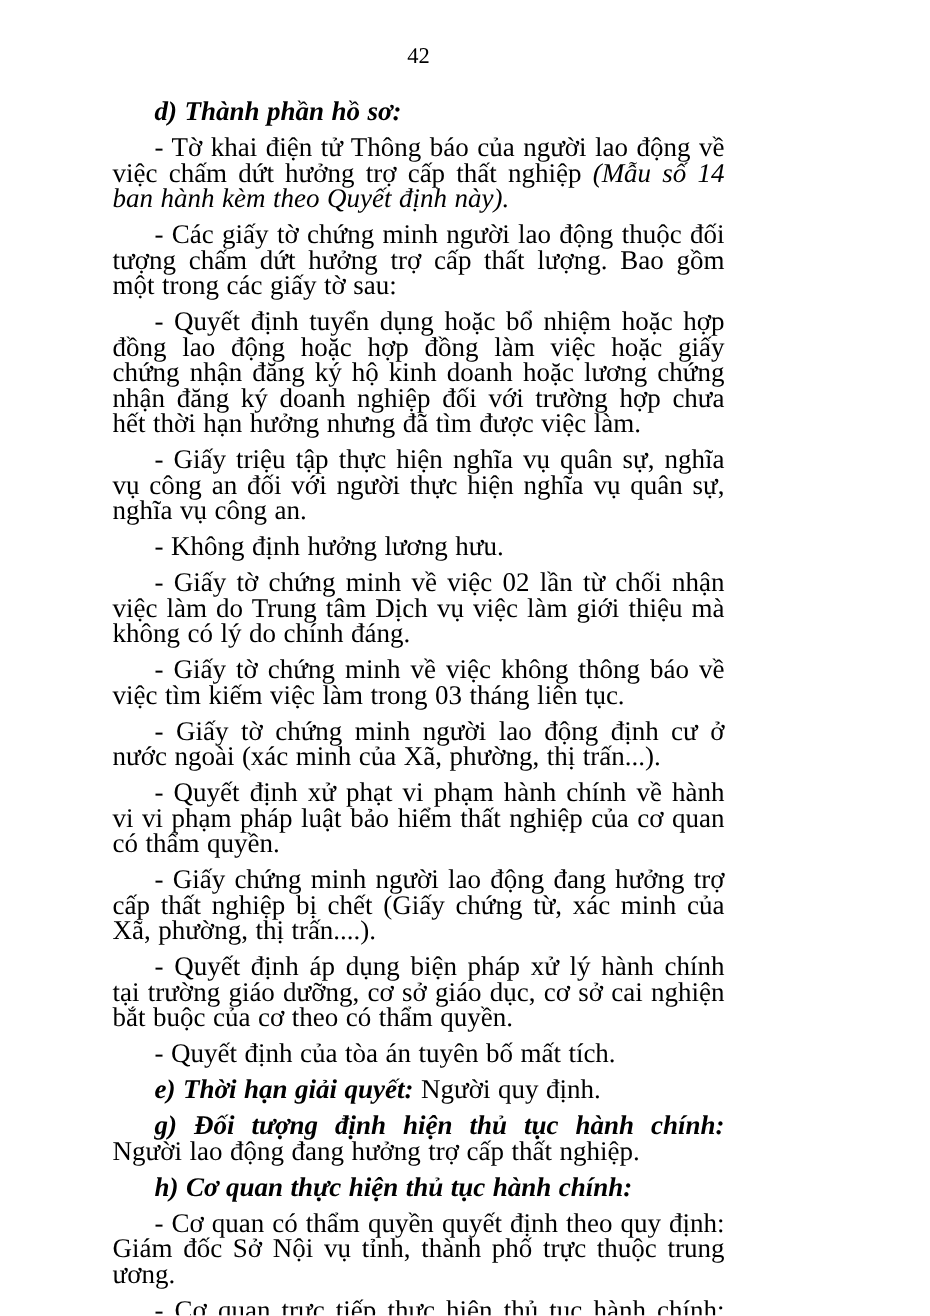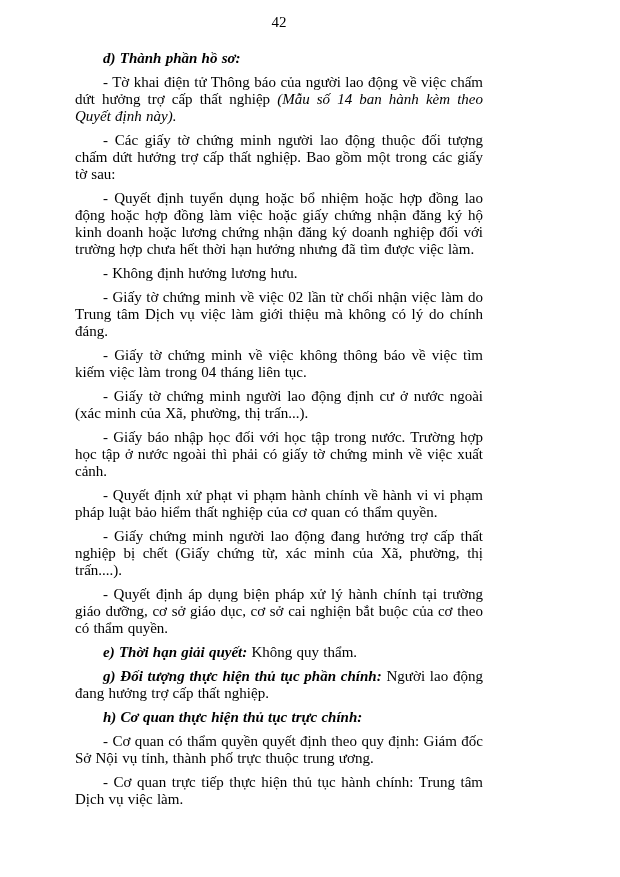--- a/index.html
+++ b/index.html
@@ -6,59 +6,60 @@
     margin: 0;
     padding: 0;
     background: #ffffff;
   }
   .sheet {
     position: relative;
     width: 516px;
     height: 877px;
     background: #ffffff;
     box-sizing: border-box;
-    padding: 14px 33px 0 75px;
+    padding: 30px 33px 0 75px;
     overflow: hidden;
     font-family: "Liberation Serif", "DejaVu Serif", serif;
     color: #000000;
   }
   .pagenum {
     text-align: center;
     font-size: 15px;
     line-height: 17px;
     margin-bottom: 19px;
   }
   .para {
     margin: 7px 0 0 0;
     text-indent: 28px;
     text-align: justify;
-    font-size: 15px;
+    font-size: 18px;
     line-height: 17px;
     word-spacing: 0.5px;
   }
   .run-b  { font-weight: bold; }
   .run-i  { font-style: italic; }
 </style>
 </head>
 <body>
 
 <div class="sheet">
   <div class="pagenum">42</div>
   <div id="doc-body">
       <p class="para"><span class="run-b run-i">d) Thành phần hồ sơ:</span></p>
       <p class="para"><span>- Tờ khai điện tử Thông báo của người lao động về việc chấm dứt hưởng trợ cấp thất nghiệp </span><span class="run-i">(Mẫu số 14 ban hành kèm theo Quyết định này).</span></p>
-      <p class="para"><span>- Các giấy tờ chứng minh người lao động thuộc đối tượng chấm dứt hưởng trợ cấp thất nghiệp. Bao gồm một trong các giấy tờ sau:</span></p>
+      <p class="para"><span>- Các giấy tờ chứng minh người lao động thuộc đối tượng chấm dứt hưởng trợ cấp thất lượng. Bao gồm một trong các giấy tờ sau:</span></p>
       <p class="para"><span>- Quyết định tuyển dụng hoặc bổ nhiệm hoặc hợp đồng lao động hoặc hợp đồng làm việc hoặc giấy chứng nhận đăng ký hộ kinh doanh hoặc lương chứng nhận đăng ký doanh nghiệp đối với trường hợp chưa hết thời hạn hưởng nhưng đã tìm được việc làm.</span></p>
+      <p class="para"><span>- Giấy triệu tập thực hiện nghĩa vụ quân sự, nghĩa vụ công an đối với người thực hiện nghĩa vụ quân sự, nghĩa vụ công an.</span></p>
       <p class="para"><span>- Không định hưởng lương hưu.</span></p>
       <p class="para"><span>- Giấy tờ chứng minh về việc 02 lần từ chối nhận việc làm do Trung tâm Dịch vụ việc làm giới thiệu mà không có lý do chính đáng.</span></p>
-      <p class="para"><span>- Giấy tờ chứng minh về việc không thông báo về việc tìm kiếm việc làm trong 04 tháng liên tục.</span></p>
+      <p class="para"><span>- Giấy tờ chứng minh về việc không thông báo về việc tìm kiếm việc làm trong 03 tháng liên tục.</span></p>
       <p class="para"><span>- Giấy tờ chứng minh người lao động định cư ở nước ngoài (xác minh của Xã, phường, thị trấn...).</span></p>
-      <p class="para"><span>- Giấy báo nhập học đối với học tập trong nước. Trường hợp học tập ở nước ngoài thì phải có giấy tờ chứng minh về việc xuất cảnh.</span></p>
       <p class="para"><span>- Quyết định xử phạt vi phạm hành chính về hành vi vi phạm pháp luật bảo hiểm thất nghiệp của cơ quan có thẩm quyền.</span></p>
       <p class="para"><span>- Giấy chứng minh người lao động đang hưởng trợ cấp thất nghiệp bị chết (Giấy chứng từ, xác minh của Xã, phường, thị trấn....).</span></p>
       <p class="para"><span>- Quyết định áp dụng biện pháp xử lý hành chính tại trường giáo dưỡng, cơ sở giáo dục, cơ sở cai nghiện bắt buộc của cơ theo có thẩm quyền.</span></p>
-      <p class="para"><span class="run-b run-i">e) Thời hạn giải quyết:</span><span> Không quy thẩm.</span></p>
-      <p class="para"><span class="run-b run-i">g) Đối tượng thực hiện thủ tục phần chính:</span><span> Người lao động đang hưởng trợ cấp thất nghiệp.</span></p>
-      <p class="para"><span class="run-b run-i">h) Cơ quan thực hiện thủ tục trực chính:</span></p>
+      <p class="para"><span>- Quyết định của tòa án tuyên bố mất tích.</span></p>
+      <p class="para"><span class="run-b run-i">e) Thời hạn giải quyết:</span><span> Người quy định.</span></p>
+      <p class="para"><span class="run-b run-i">g) Đối tượng định hiện thủ tục hành chính:</span><span> Người lao động đang hưởng trợ cấp thất nghiệp.</span></p>
+      <p class="para"><span class="run-b run-i">h) Cơ quan thực hiện thủ tục hành chính:</span></p>
       <p class="para"><span>- Cơ quan có thẩm quyền quyết định theo quy định: Giám đốc Sở Nội vụ tỉnh, thành phố trực thuộc trung ương.</span></p>
       <p class="para"><span>- Cơ quan trực tiếp thực hiện thủ tục hành chính: Trung tâm Dịch vụ việc làm.</span></p>
     </div>
 </div>
 
 </body></html>

